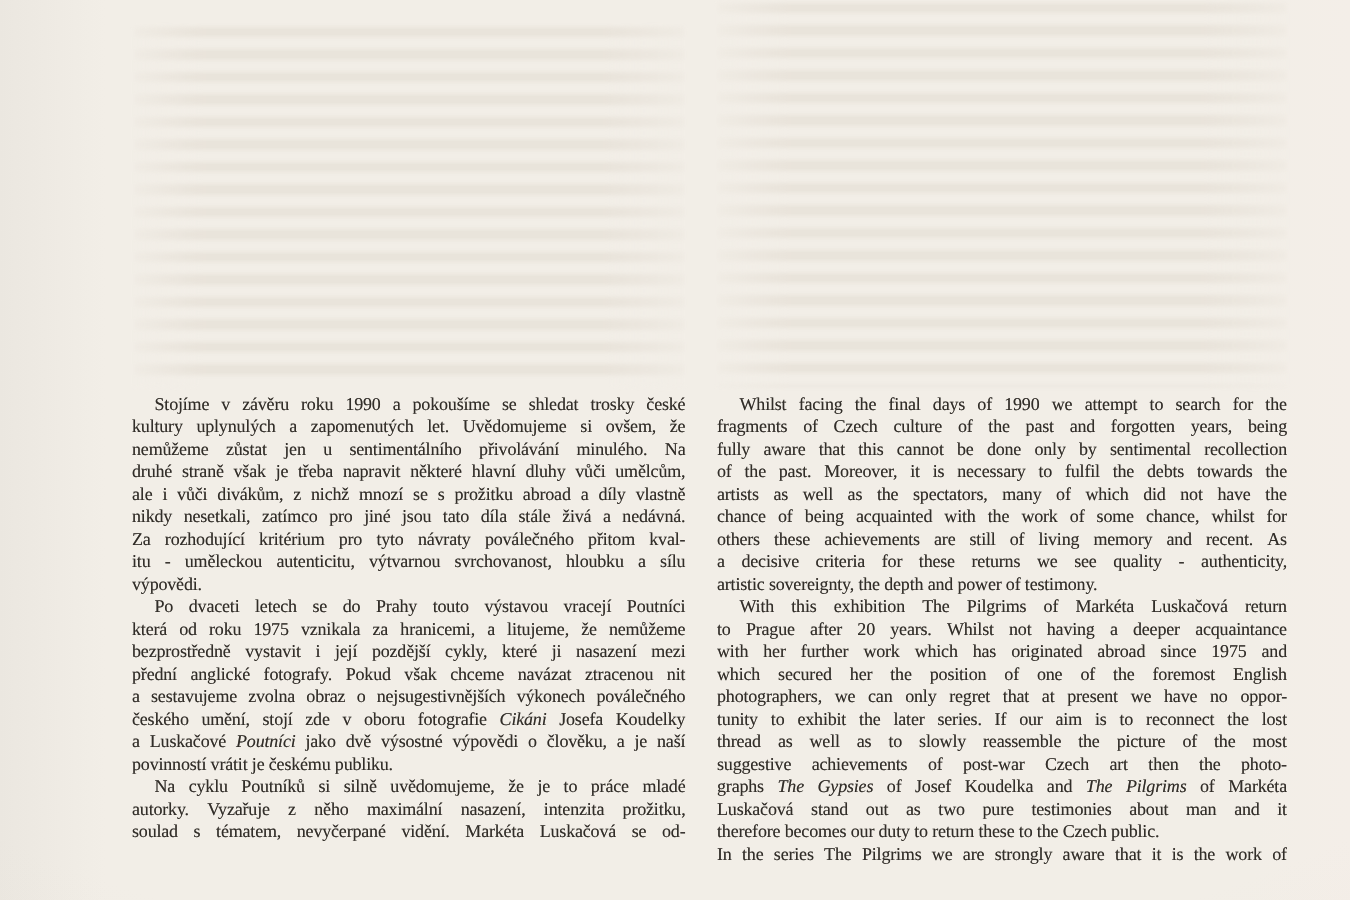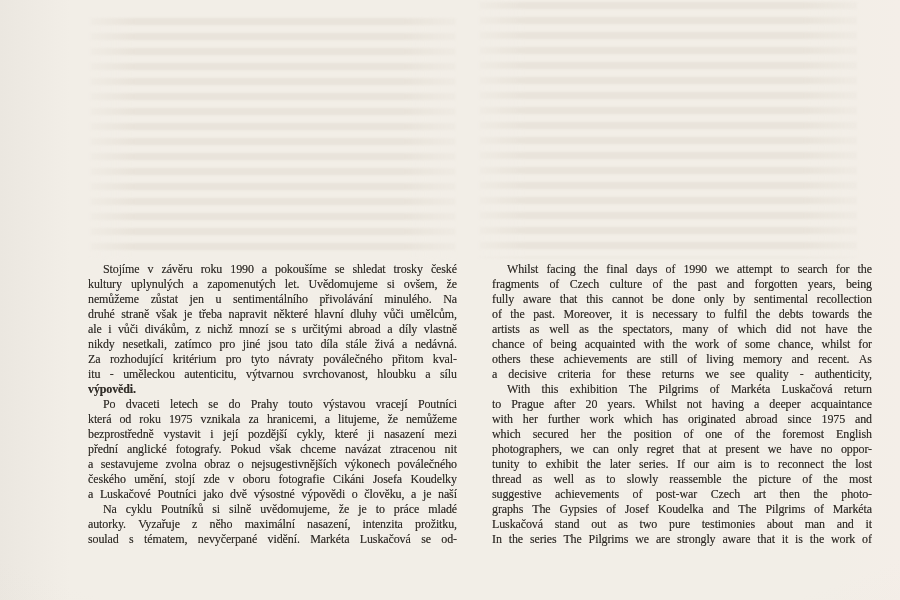--- a/index.html
+++ b/index.html
@@ -27,25 +27,25 @@
   }
   .ghost-l{left:90px;top:18px;width:366px;height:240px;}
   .ghost-r{left:479px;top:2px;width:378px;height:256px;}
   .col{
     position:absolute;top:262px;
     font-size:12px;line-height:15px;letter-spacing:-0.12px;
     color:#322e29;overflow:hidden;
     text-shadow:0 0 0.35px rgba(50,46,41,0.55);
   }
   .col-cs{left:88px;width:369px;}
-  .col-en{left:492px;width:380px;}
+  .col-en{left:478px;width:380px;}
   .line{display:flex;justify-content:space-between;height:15px;overflow:hidden;white-space:nowrap;}
-  .line.end{display:block;font-weight:bold;}
+  .line.end{display:block;}
   .line.ind{padding-left:15px;}
-  .it{}
+  .it{font-style:italic;}
 </style>
 </head>
 <body>
 
 <div class="page">
   <div class="ghost ghost-l"></div>
   <div class="ghost ghost-r"></div>
   <div class="col col-cs">
       <div class="line ind">
         <span>Stojíme</span> 
@@ -97,21 +97,21 @@
       <div class="line">
         <span>ale</span> 
         <span>i</span> 
         <span>vůči</span> 
         <span>divákům,</span> 
         <span>z</span> 
         <span>nichž</span> 
         <span>mnozí</span> 
         <span>se</span> 
         <span>s</span> 
-        <span>určitými</span> 
+        <span>prožitku</span> 
         <span>abroad</span> 
         <span>a</span> 
         <span>díly</span> 
         <span>vlastně</span> 
       </div>
       <div class="line">
         <span>nikdy</span> 
         <span>nesetkali,</span> 
         <span>zatímco</span> 
         <span>pro</span> 
@@ -224,20 +224,21 @@
         <span>jako</span> 
         <span>dvě</span> 
         <span>výsostné</span> 
         <span>výpovědi</span> 
         <span>o</span> 
         <span>člověku,</span> 
         <span>a</span> 
         <span>je</span> 
         <span>naší</span> 
       </div>
+      <div class="line end"><span>povinností</span> <span>vrátit</span> <span>je</span> <span>českému</span> <span>publiku.</span> </div>
       <div class="line ind">
         <span>Na</span> 
         <span>cyklu</span> 
         <span>Poutníků</span> 
         <span>si</span> 
         <span>silně</span> 
         <span>uvědomujeme,</span> 
         <span>že</span> 
         <span>je</span> 
         <span>to</span> 
@@ -371,20 +372,21 @@
         <span>criteria</span> 
         <span>for</span> 
         <span>these</span> 
         <span>returns</span> 
         <span>we</span> 
         <span>see</span> 
         <span>quality</span> 
         <span>-</span> 
         <span>authenticity,</span> 
       </div>
+      <div class="line end"><span>artistic</span> <span>sovereignty,</span> <span>the</span> <span>depth</span> <span>and</span> <span>power</span> <span>of</span> <span>testimony.</span> </div>
       <div class="line ind">
         <span>With</span> 
         <span>this</span> 
         <span>exhibition</span> 
         <span>The</span> 
         <span>Pilgrims</span> 
         <span>of</span> 
         <span>Markéta</span> 
         <span>Luskačová</span> 
         <span>return</span> 
@@ -502,20 +504,21 @@
         <span>out</span> 
         <span>as</span> 
         <span>two</span> 
         <span>pure</span> 
         <span>testimonies</span> 
         <span>about</span> 
         <span>man</span> 
         <span>and</span> 
         <span>it</span> 
       </div>
+      <div class="line end"><span>therefore</span> <span>becomes</span> <span>our</span> <span>duty</span> <span>to</span> <span>return</span> <span>these</span> <span>to</span> <span>the</span> <span>Czech</span> <span>public.</span> </div>
       <div class="line">
         <span>In</span> 
         <span>the</span> 
         <span>series</span> 
         <span>The</span> 
         <span>Pilgrims</span> 
         <span>we</span> 
         <span>are</span> 
         <span>strongly</span> 
         <span>aware</span> 

